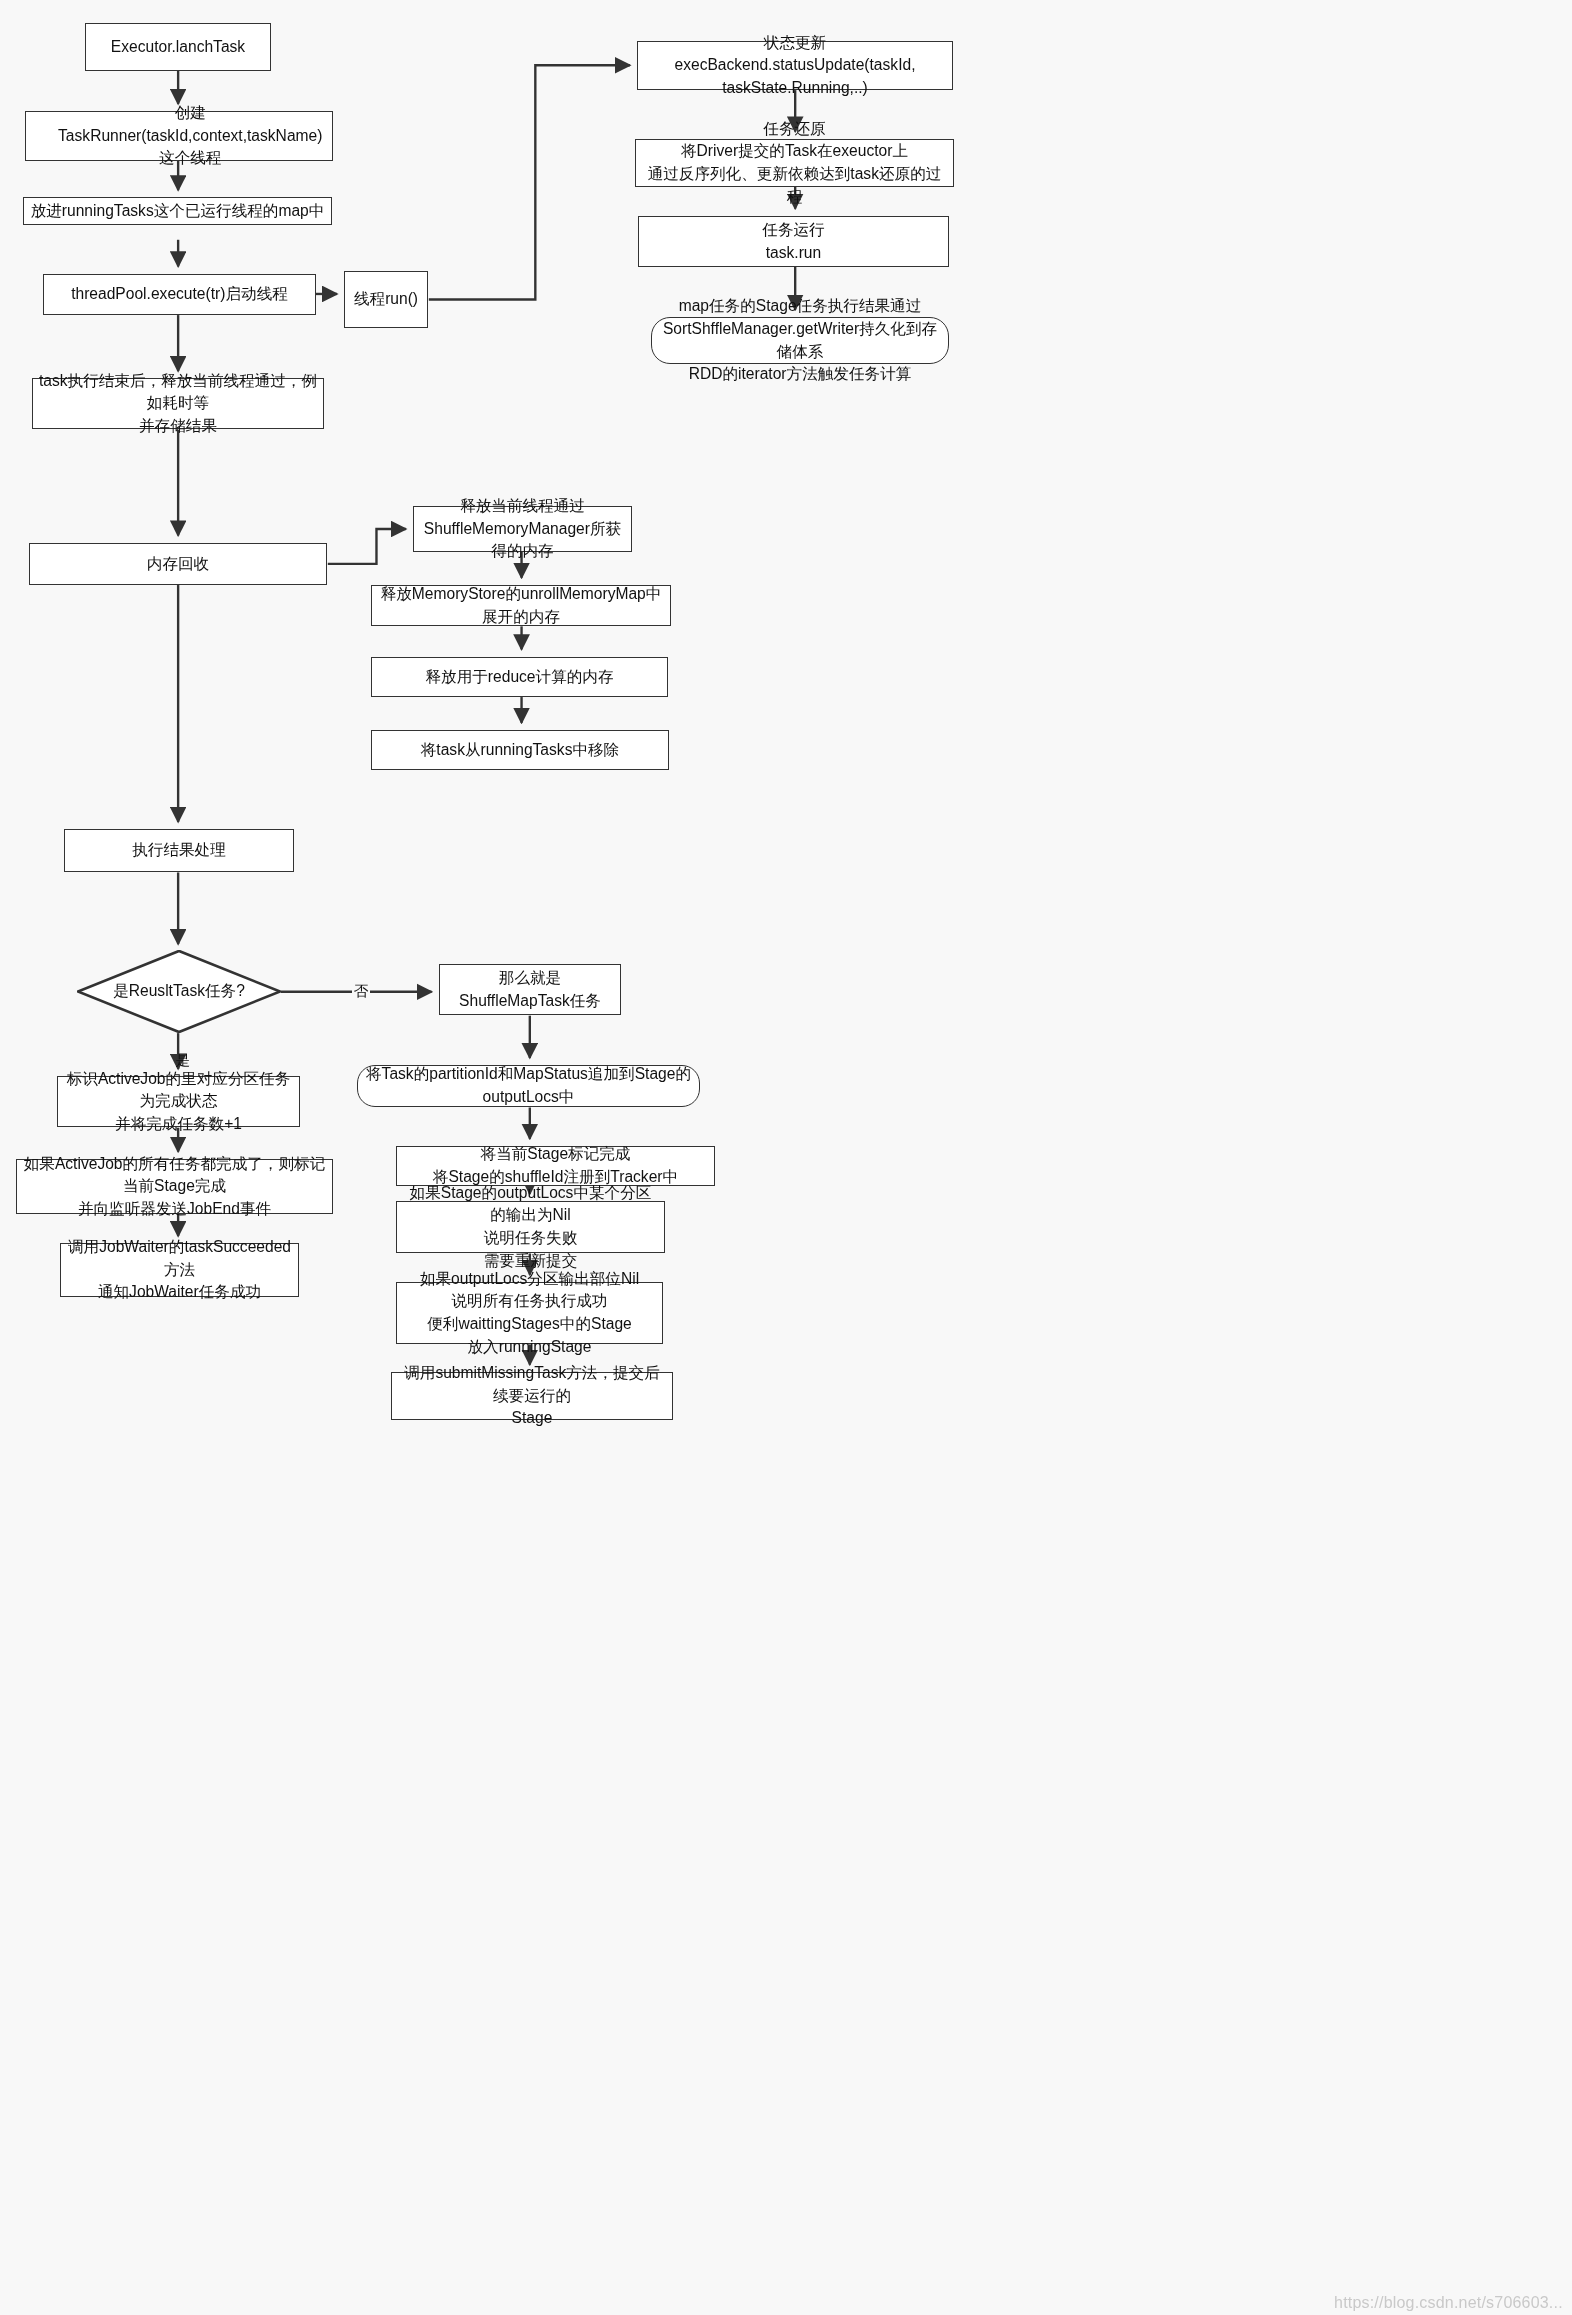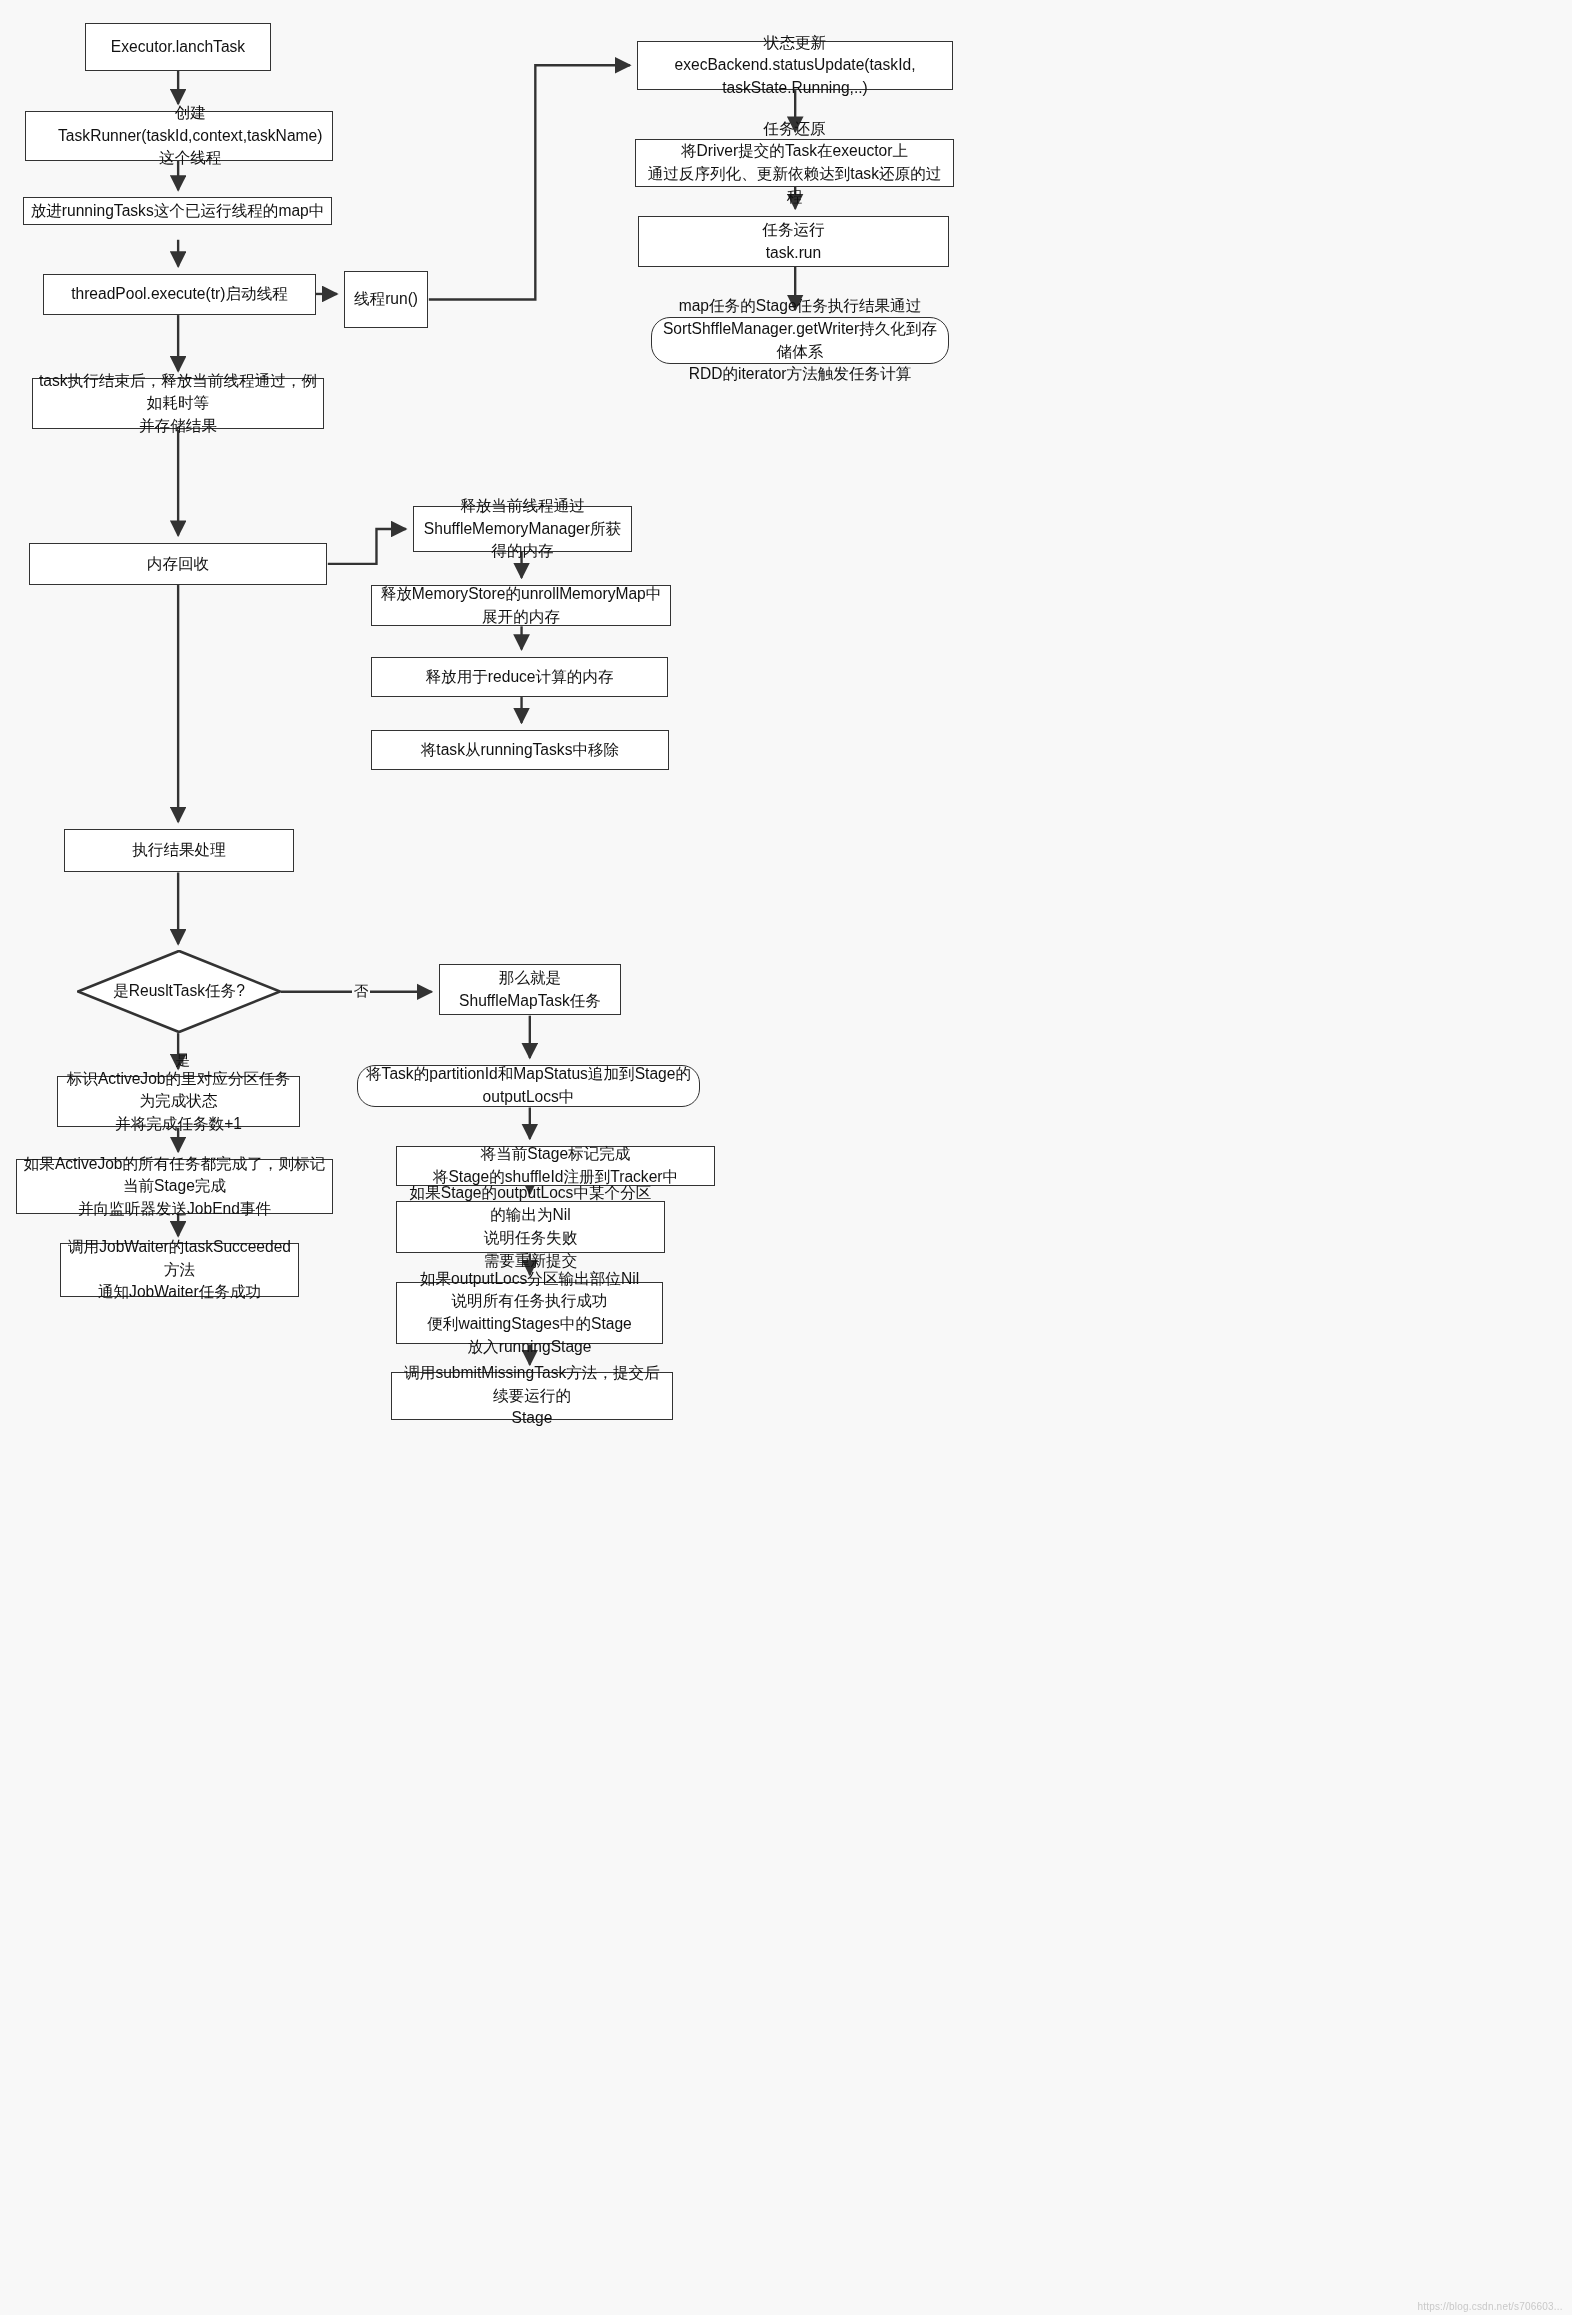--- a/index.html
+++ b/index.html
@@ -68,21 +68,21 @@
     text-align: center;
   }
   .edge-label.vert {
     writing-mode: vertical-rl;
     text-orientation: upright;
   }
   .watermark {
     position: absolute;
     right: 9.2px;
     bottom: 3.7px;
-    font-size: 10px;
+    font-size: 16px;
     color: #c9c9c9;
     letter-spacing: 0.2px;
   }
 </style>
 </head>
 <body>
 
 <div id="canvas">
 
   <svg class="edges" viewBox="0 0 1712 2522" xmlns="http://www.w3.org/2000/svg">

